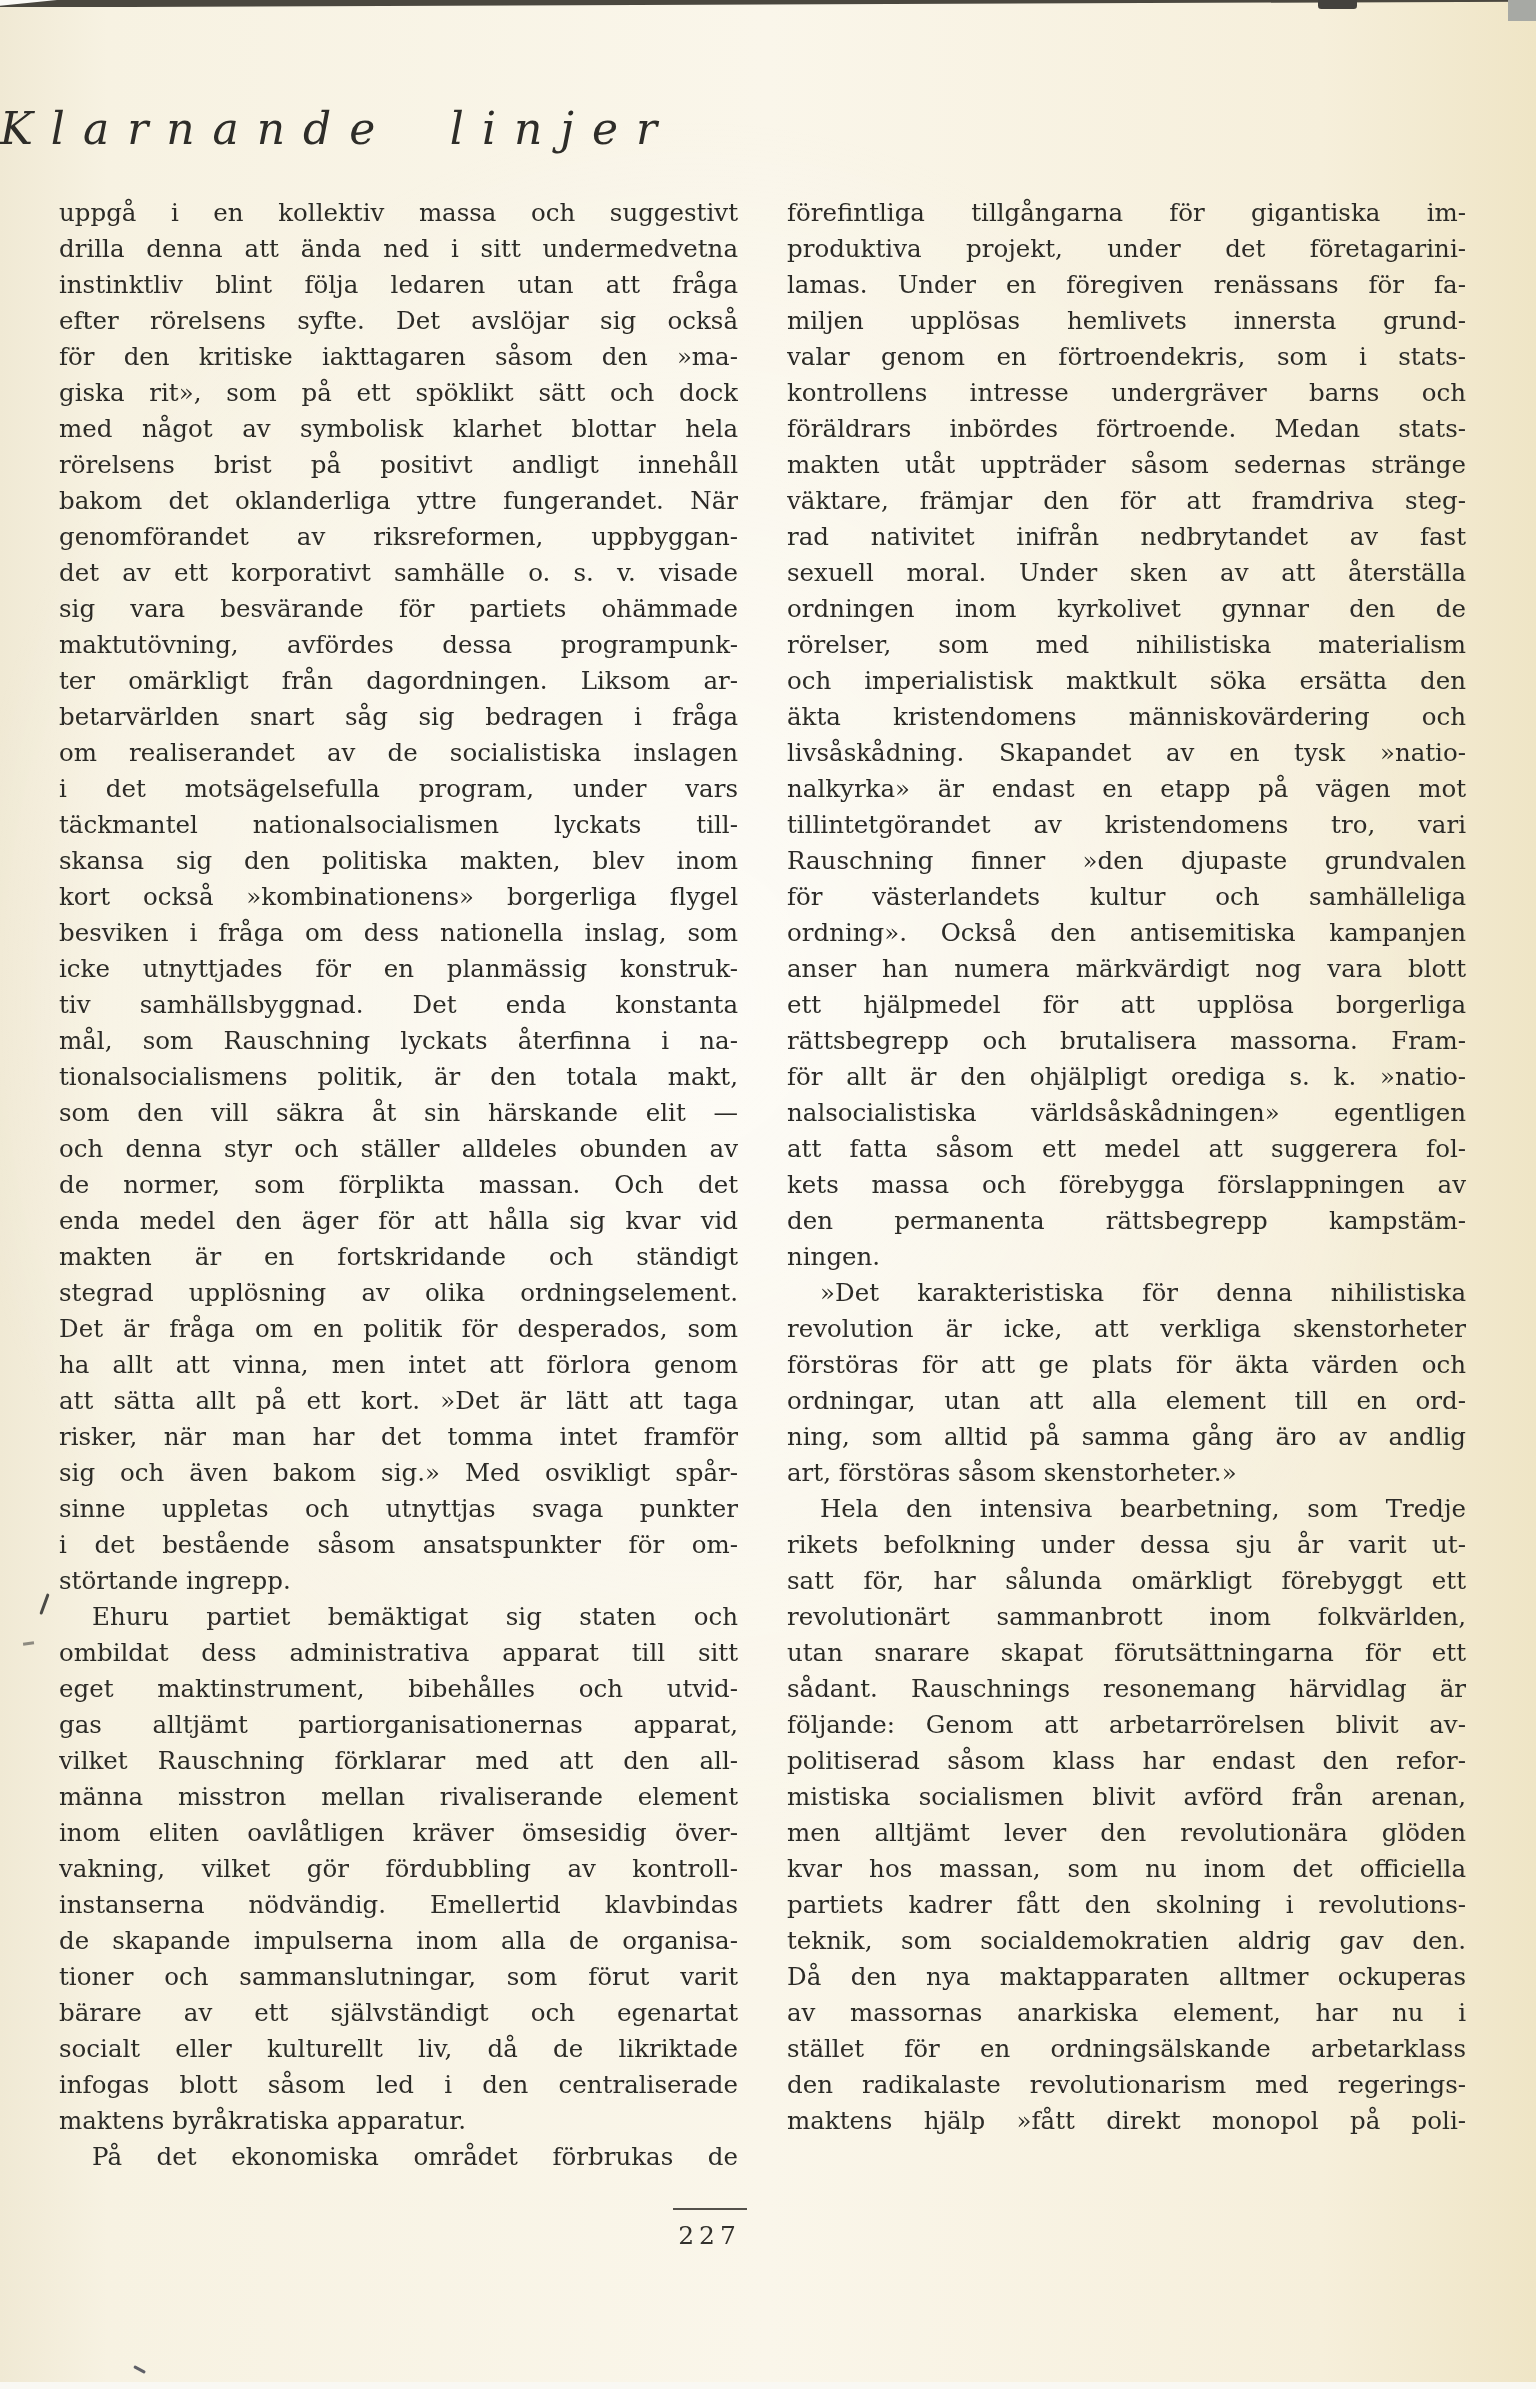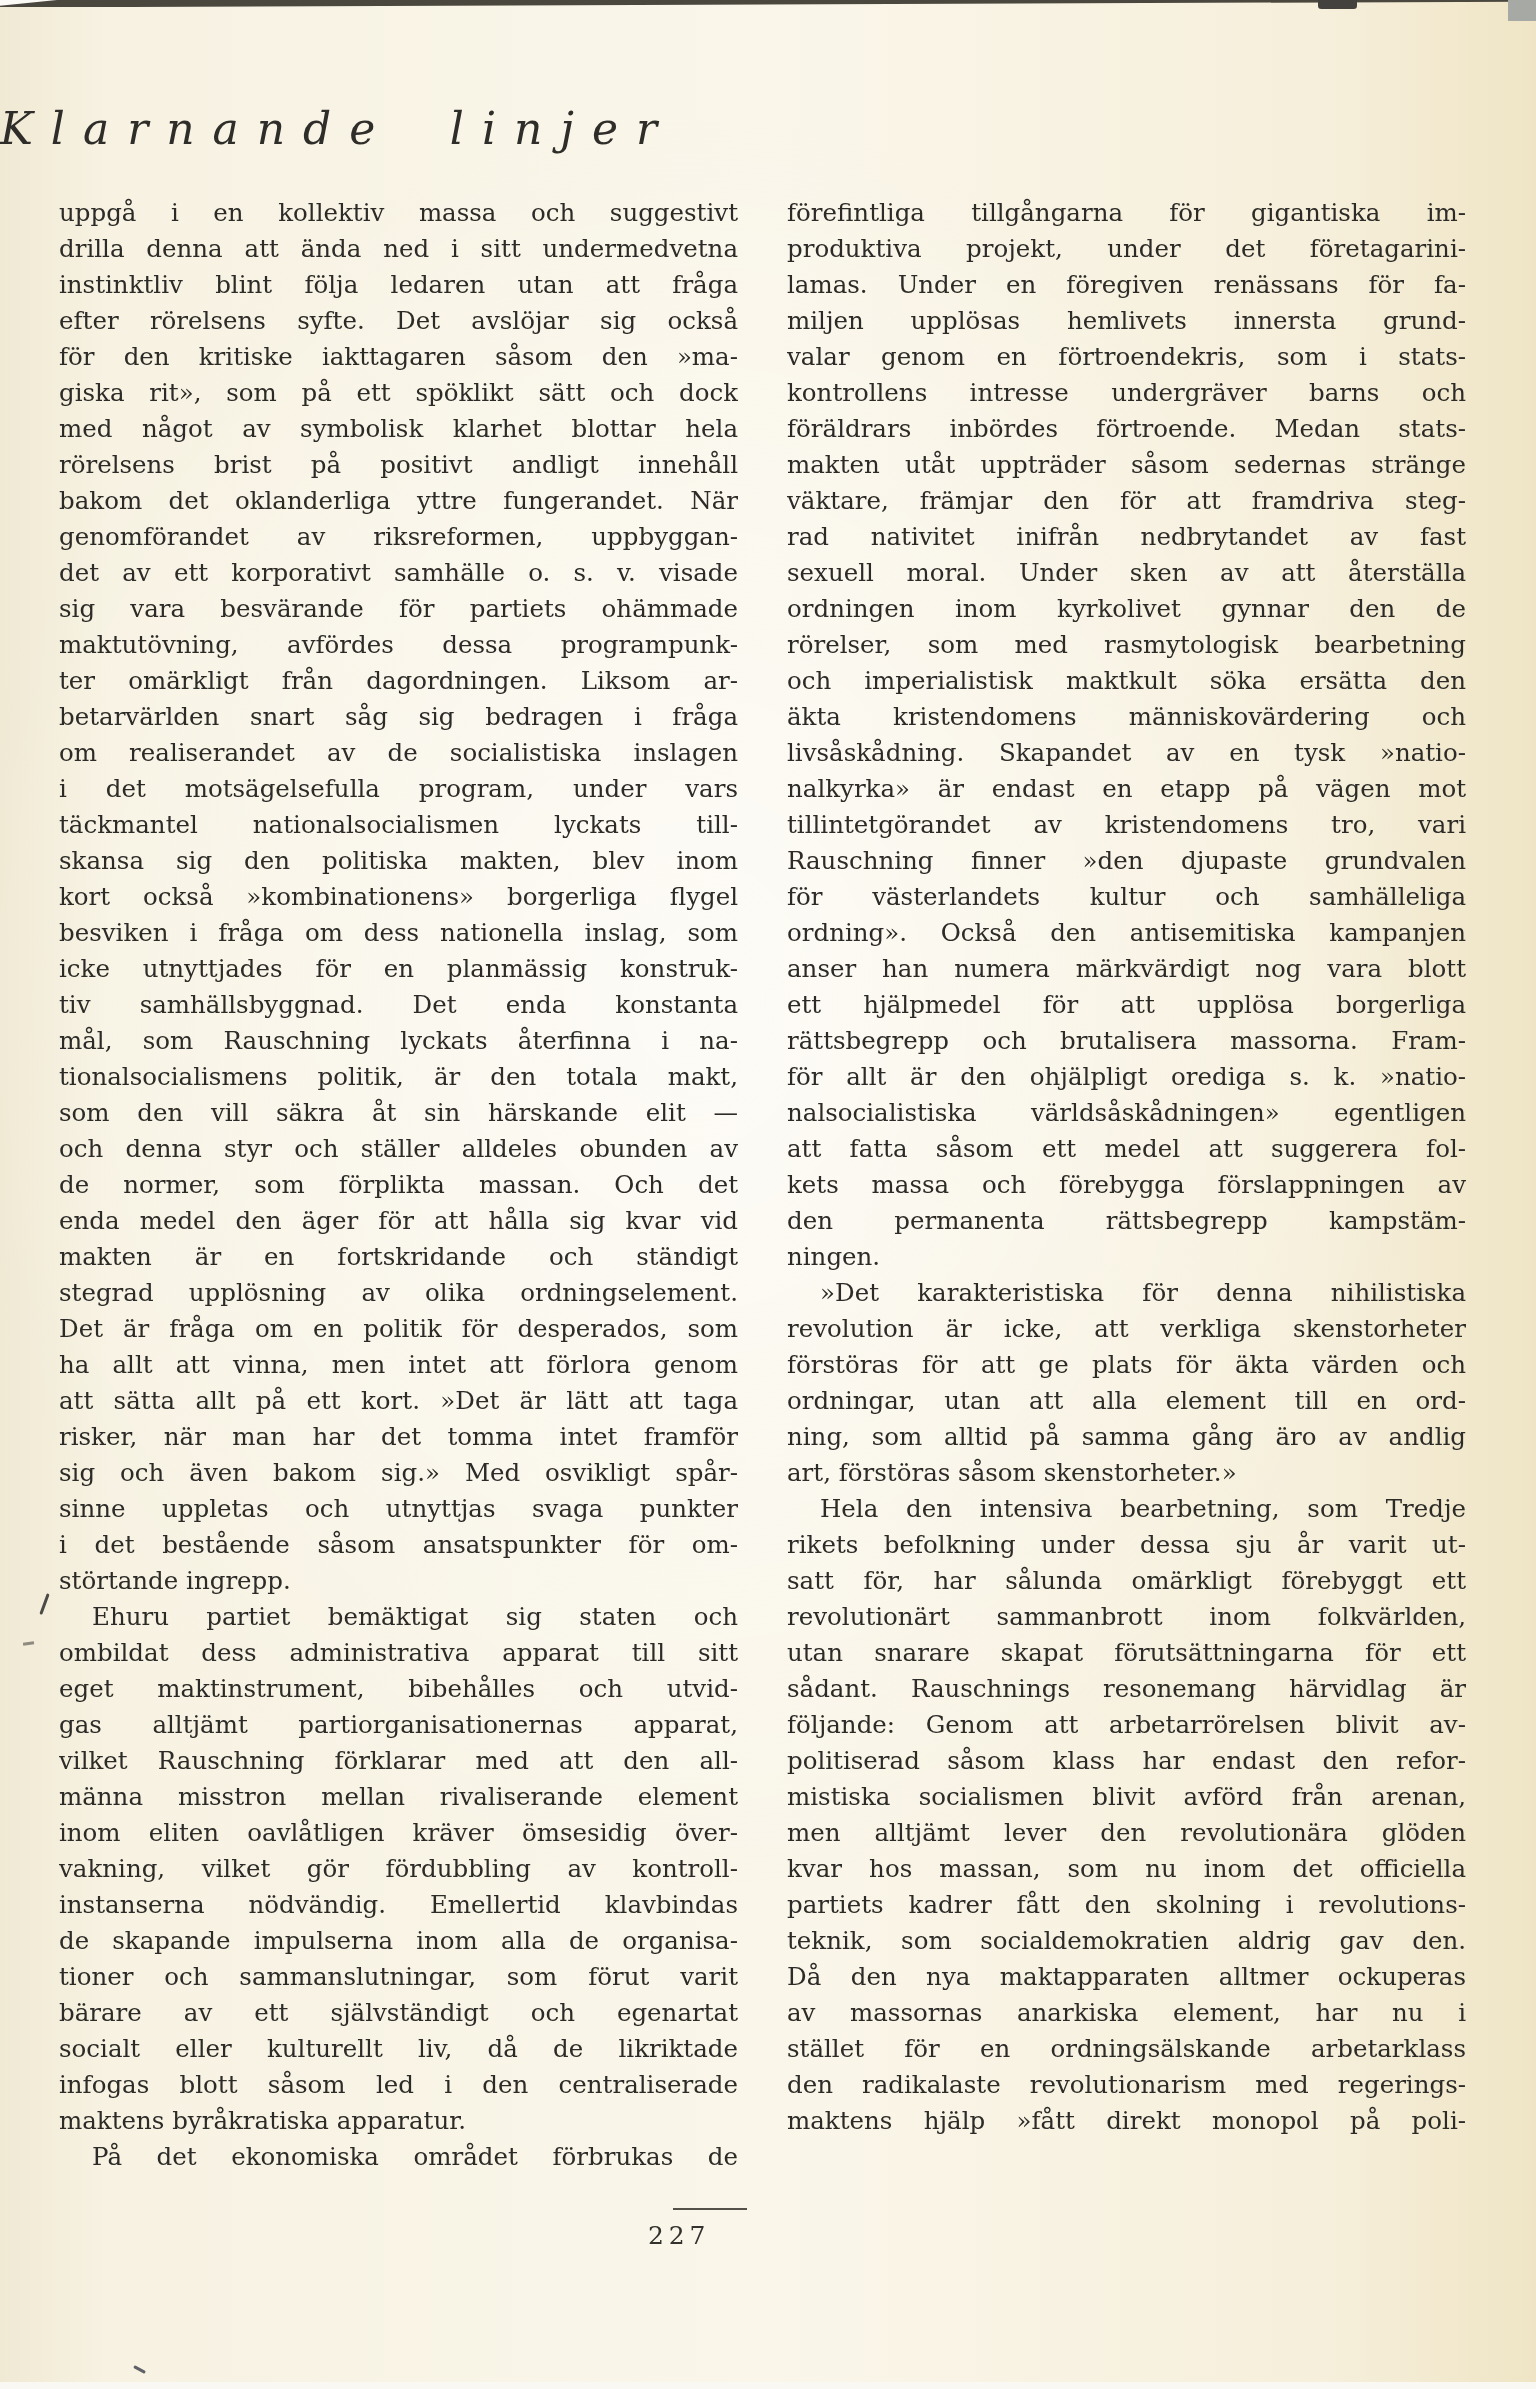--- a/index.html
+++ b/index.html
@@ -21,21 +21,21 @@
   .col{position:absolute;top:195px;width:679px;}
   .col-left{left:59px;}
   .col-right{left:787px;}
   .line{
     height:36px;line-height:36px;font-size:24.5px;
     text-align:justify;text-align-last:justify;
     overflow:hidden;white-space:nowrap;
   }
   .line.end{text-align-last:left;}
   .line.indent{text-indent:33px;}
-  .footer{position:absolute;left:648px;top:2208px;width:123px;text-align:left;}
+  .footer{position:absolute;left:648px;top:2208px;width:123px;text-align:center;}
   .footer-rule{display:block;margin:0 auto;width:74px;height:1.6px;background:#54514b;}
   .page-number{display:block;margin-top:11.4px;font-size:25px;letter-spacing:4.9px;color:#33322e;}
   
   .artifact{position:absolute;pointer-events:none;}
   .top-edge{left:0;top:0;width:1537px;height:7.4px;background:#4a473f;
     clip-path:polygon(0 0,100% 0,100% 22%,0 100%);}
   .top-white-left{left:0;top:0;width:57px;height:5.7px;background:#fbfaf7;
     clip-path:polygon(0 0,100% 0,0 100%);}
   .top-notch{left:1318px;top:0;width:39px;height:9px;background:#44423e;border-radius:0 0 3.3px 3.3px;}
   .top-corner{left:1508px;top:0;width:29px;height:21px;background:#a7a9a4;}
@@ -112,21 +112,21 @@
     <div class="line">lamas. Under en föregiven renässans för fa-</div>
     <div class="line">miljen upplösas hemlivets innersta grund-</div>
     <div class="line">valar genom en förtroendekris, som i stats-</div>
     <div class="line">kontrollens intresse undergräver barns och</div>
     <div class="line">föräldrars inbördes förtroende. Medan stats-</div>
     <div class="line">makten utåt uppträder såsom sedernas stränge</div>
     <div class="line">väktare, främjar den för att framdriva steg-</div>
     <div class="line">rad nativitet inifrån nedbrytandet av fast</div>
     <div class="line">sexuell moral. Under sken av att återställa</div>
     <div class="line">ordningen inom kyrkolivet gynnar den de</div>
-    <div class="line">rörelser, som med rasmytologisk bearbetning</div>
+    <div class="line">rörelser, som med nihilistiska materialism</div>
     <div class="line">och imperialistisk maktkult söka ersätta den</div>
     <div class="line">äkta kristendomens människovärdering och</div>
     <div class="line">livsåskådning. Skapandet av en tysk »natio-</div>
     <div class="line">nalkyrka» är endast en etapp på vägen mot</div>
     <div class="line">tillintetgörandet av kristendomens tro, vari</div>
     <div class="line">Rauschning finner »den djupaste grundvalen</div>
     <div class="line">för västerlandets kultur och samhälleliga</div>
     <div class="line">ordning». Också den antisemitiska kampanjen</div>
     <div class="line">anser han numera märkvärdigt nog vara blott</div>
     <div class="line">ett hjälpmedel för att upplösa borgerliga</div>

